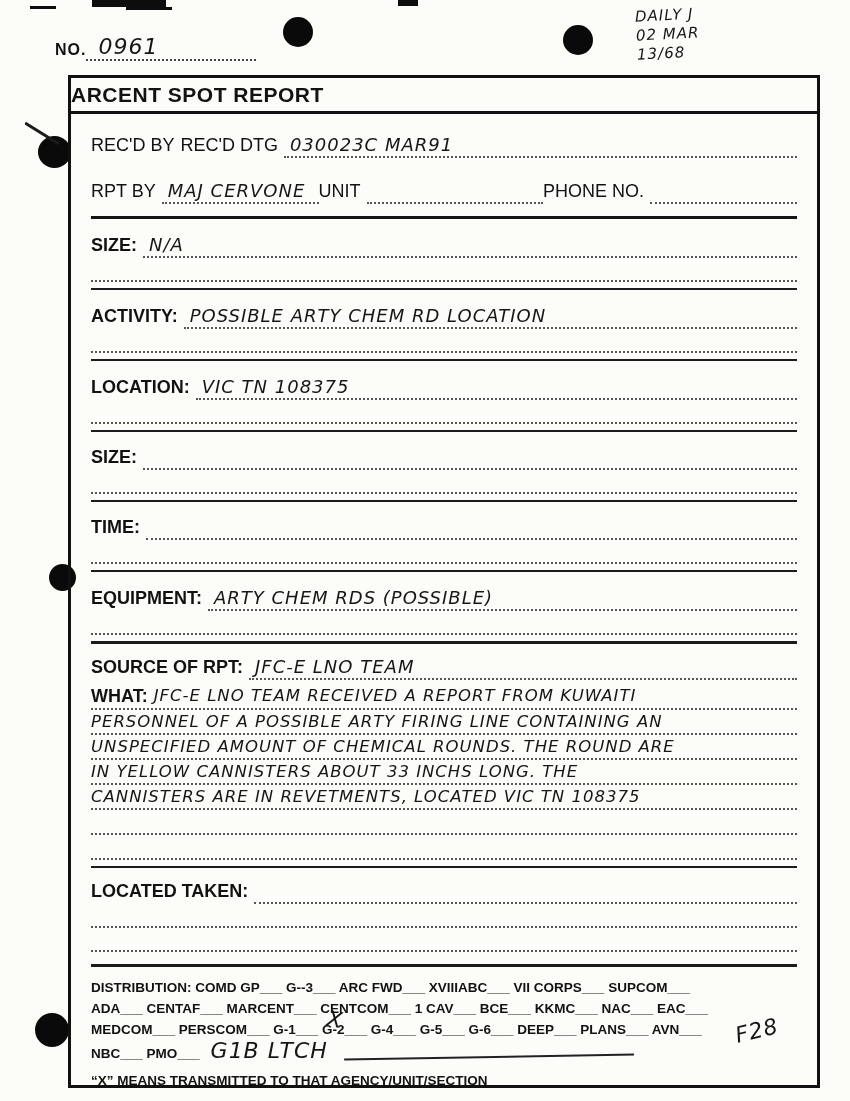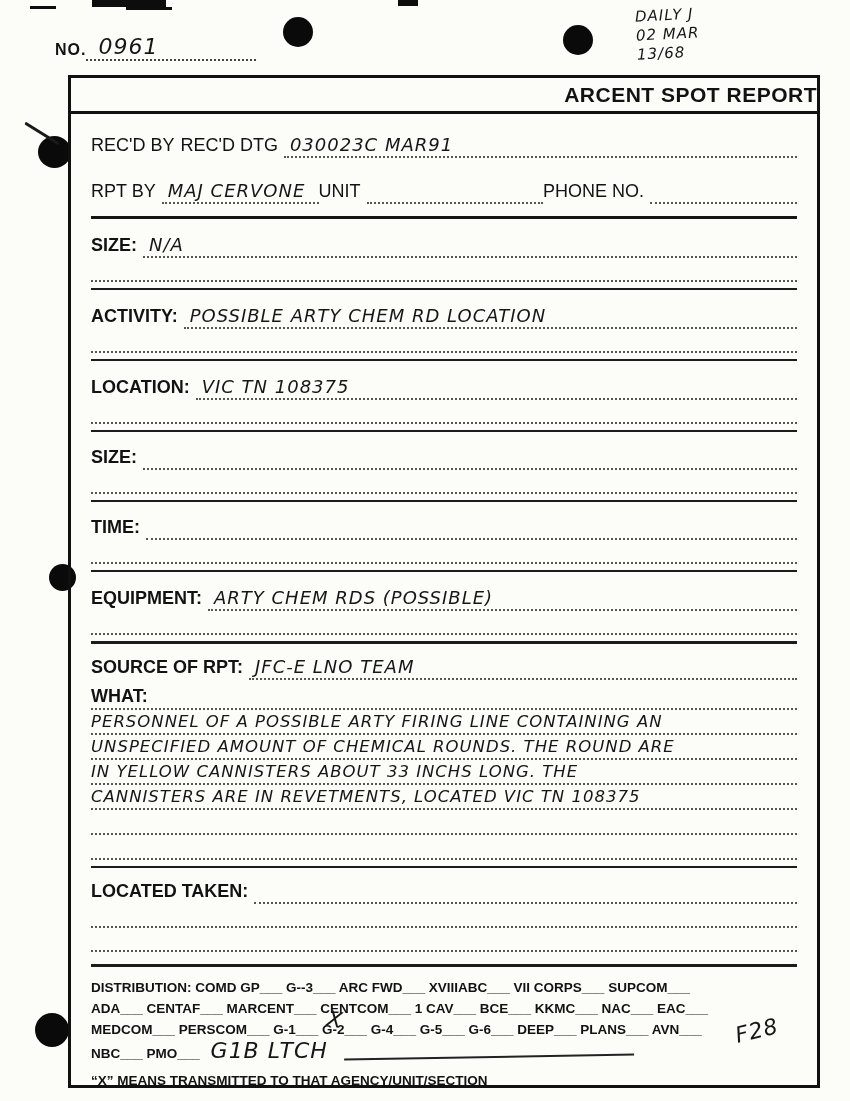--- a/index.html
+++ b/index.html
@@ -28,21 +28,21 @@
   
   .corner-note { position:absolute; top:6px; left:636px; transform:rotate(-3deg); }
   .corner-note div { font-size:15px; line-height:19px; }
 
   
   .formbox {
     position:absolute; top:75px; left:68px; width:752px; height:1013px;
     border:3px solid #111; box-sizing:border-box; background:transparent; overflow:hidden;
   }
   .title {
-    text-align:right; font-weight:bold; font-size:21px; letter-spacing:.5px;
+    text-align:left; font-weight:bold; font-size:21px; letter-spacing:.5px;
     padding:5px 0 4px; border-bottom:3px solid #111;
   }
   .content { padding:0 20px; position:relative; }
 
   .hdr-row { display:flex; align-items:flex-end; margin-top:20px; }
   .hlabel { font-weight:normal; font-size:18px; white-space:nowrap; padding:0 6px 2px 0; }
   .fill { flex:1; border-bottom:2px dotted #555; padding:0 4px 1px 6px; min-height:20px; }
   .fill .hand { font-size:18px; }
   .hdr-divider { border-top:3px solid #151515; margin-top:12px; }
 
@@ -175,20 +175,21 @@
       </div>
 
       <div class="field-row" style="margin-top:12px;">
         <span class="flabel">SOURCE OF RPT:</span>
         <span class="fill"><span class="hand fvalue">JFC-E LNO TEAM</span></span>
       </div>
 
       <div>
         <div class="what-first">
           <span class="flabel">WHAT:</span>
+          <span class="hand" style="font-size:16.5px;">JFC-E LNO TEAM RECEIVED A REPORT FROM KUWAITI</span>
         </div>
         <div class="what-row"><span class="hand">PERSONNEL OF A POSSIBLE ARTY FIRING LINE CONTAINING AN</span></div>
         <div class="what-row"><span class="hand">UNSPECIFIED AMOUNT OF CHEMICAL ROUNDS. THE ROUND ARE</span></div>
         <div class="what-row"><span class="hand">IN YELLOW CANNISTERS ABOUT 33 INCHS LONG. THE</span></div>
         <div class="what-row"><span class="hand">CANNISTERS ARE IN REVETMENTS, LOCATED VIC TN 108375</span></div>
         <div class="what-row"></div>
         <div class="what-row"></div>
         <div class="divider"></div>
       </div>
 

